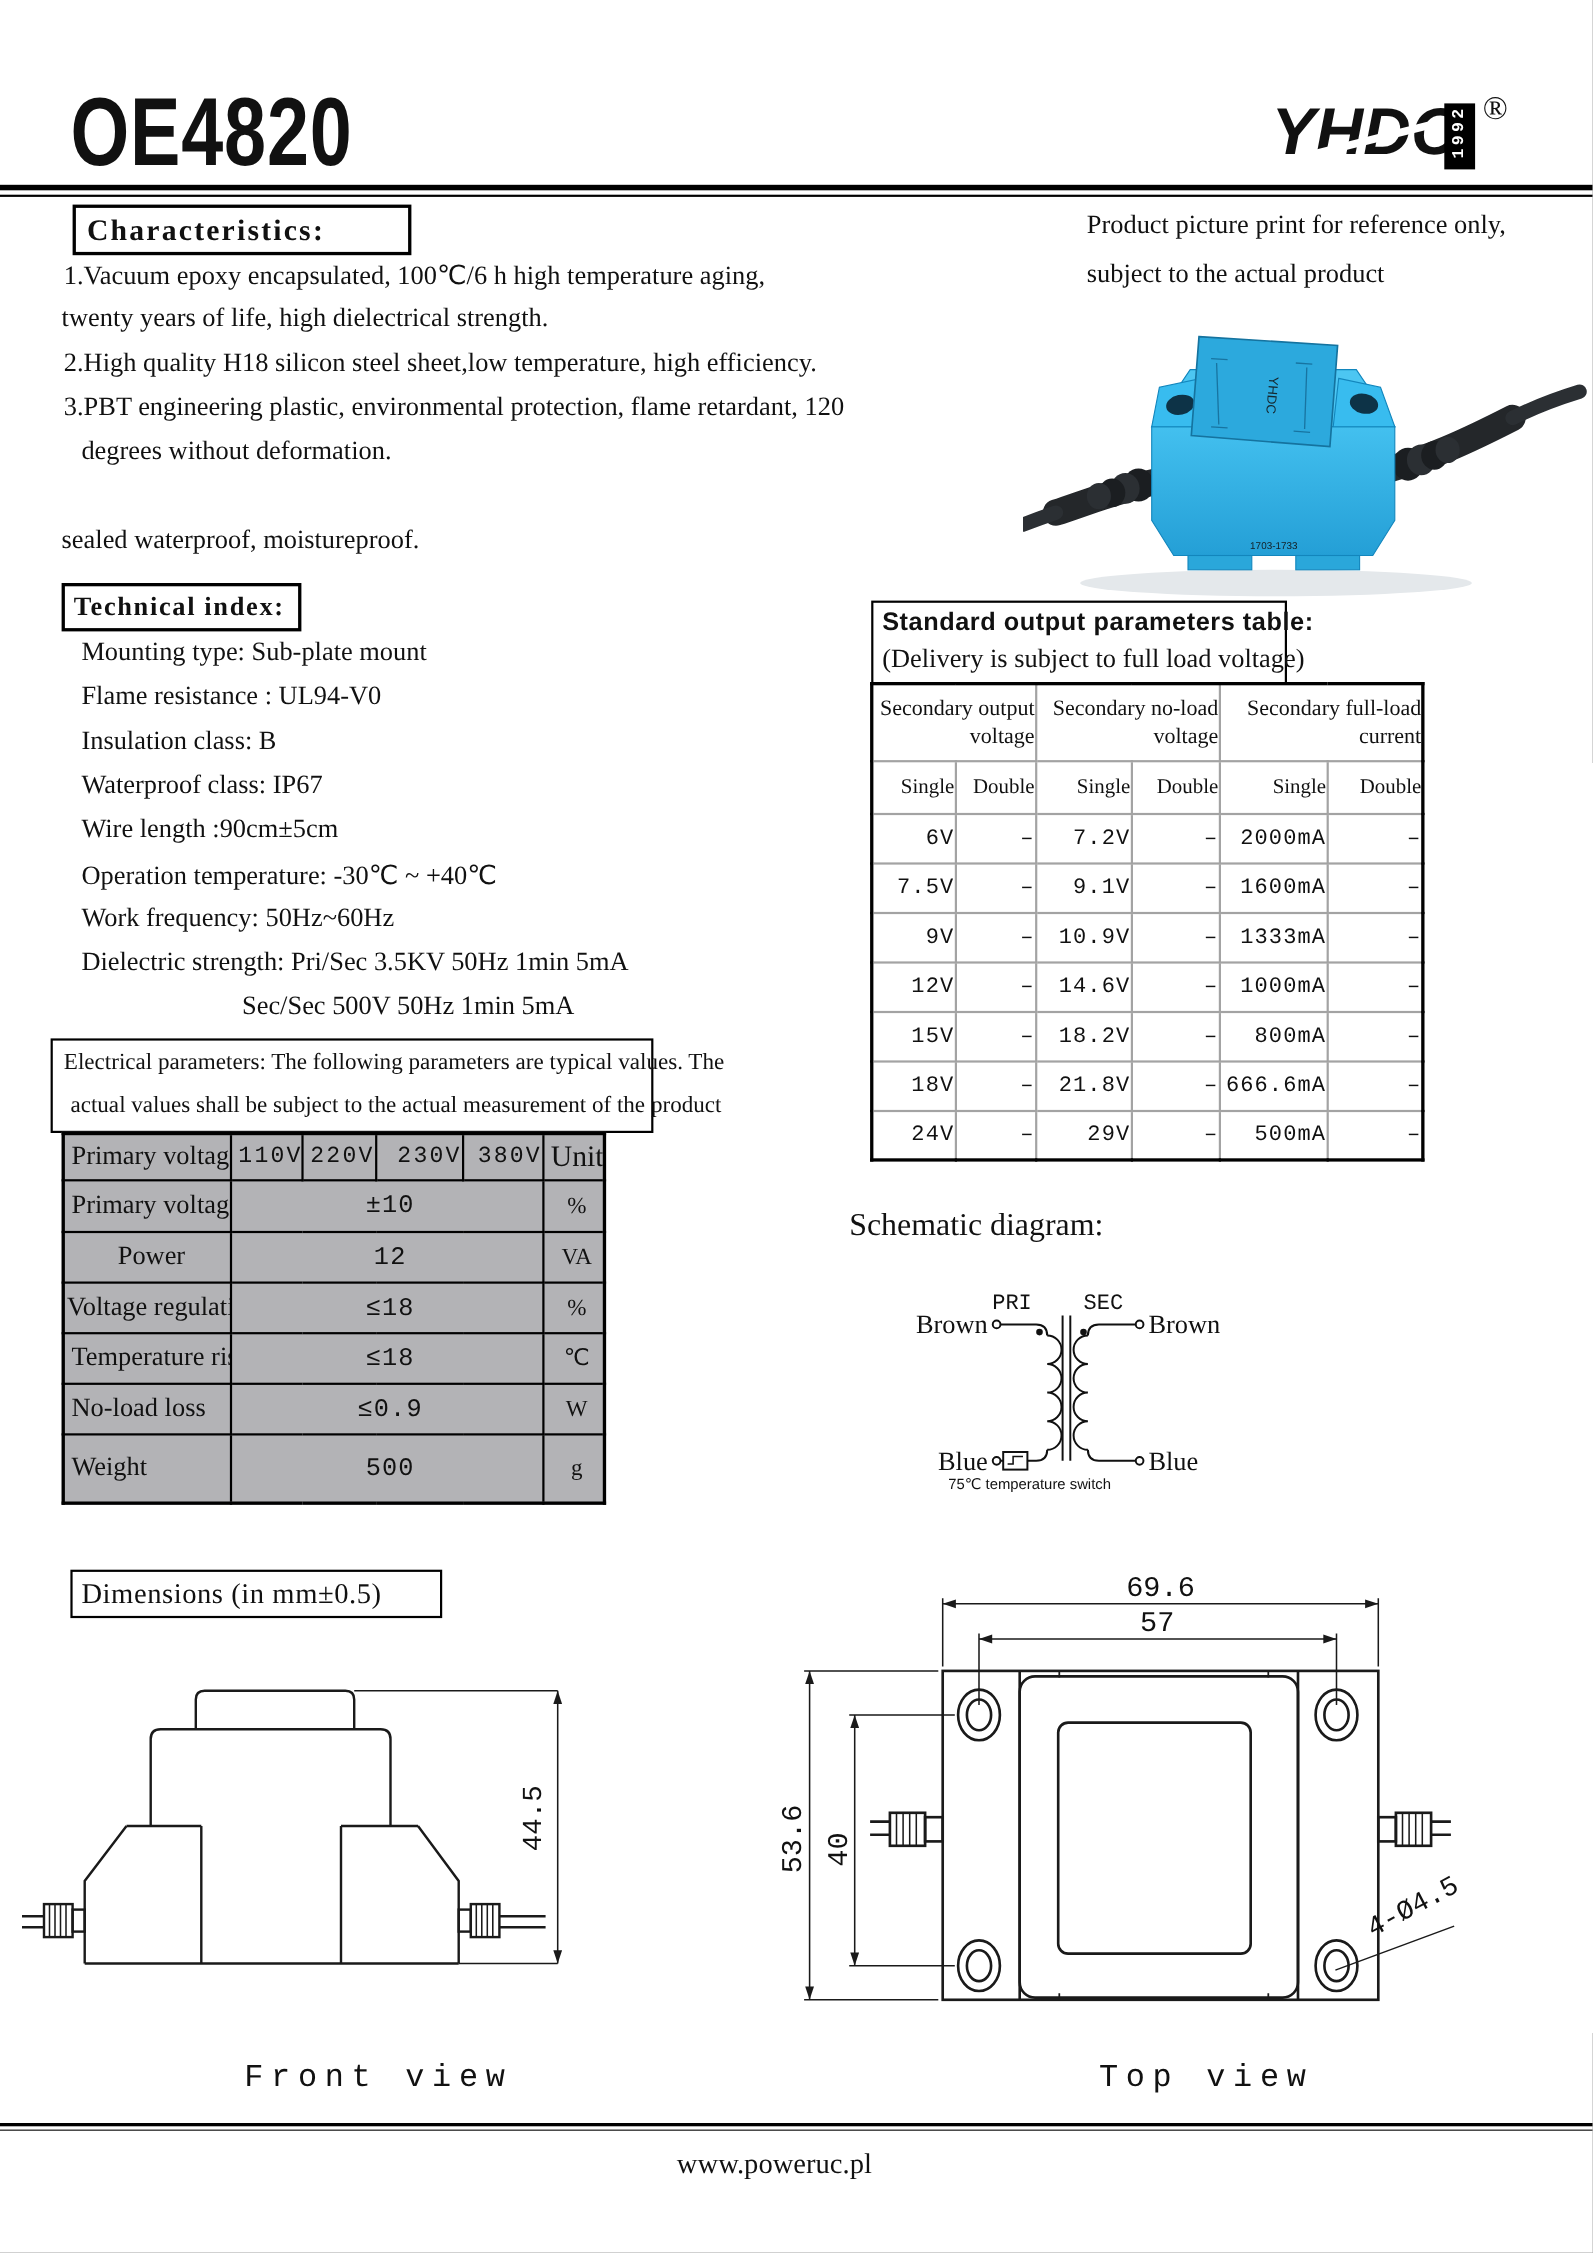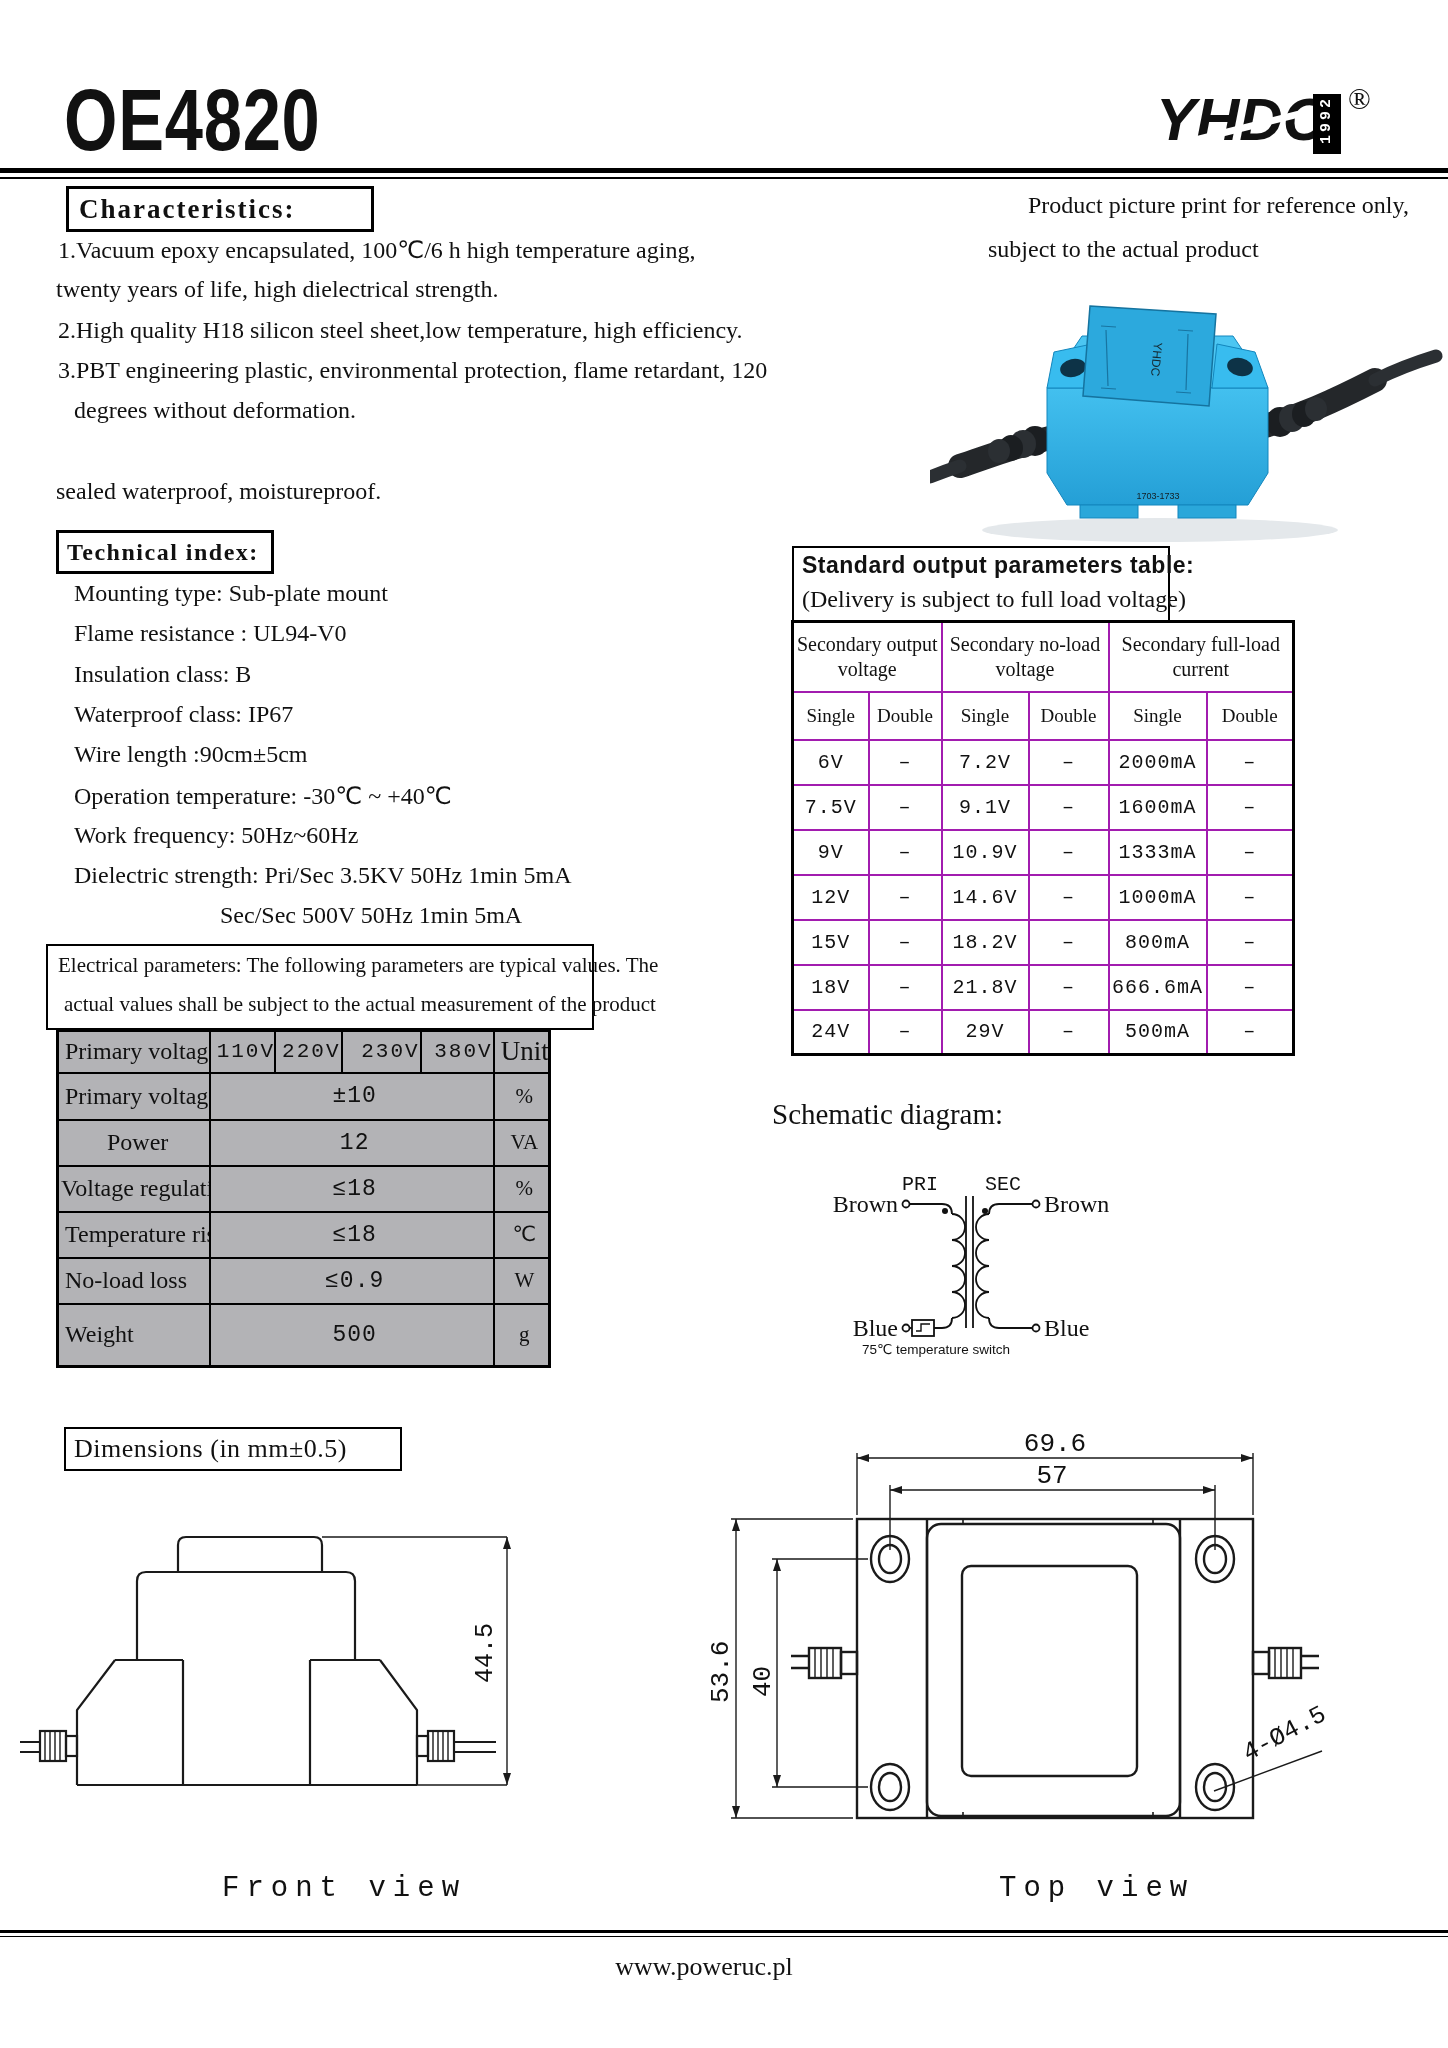--- a/index.html
+++ b/index.html
@@ -10,21 +10,21 @@
   .mono{font-family:"Liberation Mono","DejaVu Sans Mono",monospace;}
   .sans{font-family:"Liberation Sans","DejaVu Sans",sans-serif;}
   .nowrap{white-space:nowrap;}
   .rule{position:absolute;left:0;right:0;background:#000;}
   .boxhead{position:absolute;border:3px solid #000;background:#fff;font-weight:bold;
            letter-spacing:2px;white-space:nowrap;}
   .charline{position:absolute;font-size:24px;white-space:nowrap;}
   .techline{position:absolute;font-size:24px;white-space:nowrap;}
   
   table.out{border-collapse:collapse;table-layout:fixed;}
-  table.out td{border:2px solid #a21caf;text-align:center;vertical-align:middle;padding:0;overflow:hidden;}
+  table.out td{border:2px solid #a3a3a3;text-align:right;vertical-align:middle;padding:0;overflow:hidden;}
   table.out{border:3px solid #000;}
   td.grp{font-size:20px;line-height:1.25;font-family:"Liberation Serif","DejaVu Sans",serif;}
   td.sub{font-size:19px;font-family:"Liberation Serif","DejaVu Sans",serif;}
   td.val{font-size:20px;letter-spacing:1px;font-family:"Liberation Mono","DejaVu Sans Mono",monospace;}
   
   table.elec{border-collapse:collapse;table-layout:fixed;border:3px solid #000;background:#b3b3b6;}
   table.elec td{border:2.5px solid #000;vertical-align:middle;padding:0 0 0 6px;overflow:hidden;}
   td.elabel{font-size:24px;font-family:"Liberation Serif","DejaVu Sans",serif;white-space:nowrap;}
   td.ehead{font-size:21px;letter-spacing:2px;text-align:right;padding:0;
            font-family:"Liberation Mono","DejaVu Sans Mono",monospace;}
@@ -48,21 +48,21 @@
       <span class="abs mono" style="left:5px;top:2px;color:#fff;font-size:15px;font-weight:bold;letter-spacing:3px;writing-mode:vertical-rl;transform:rotate(180deg);">1992</span>
     </span>
     <span class="abs serif" style="left:192px;top:-6px;font-size:30px;">®</span>
   </div>
 
   <div class="rule" style="top:168px;height:5px;"></div>
   <div class="rule" style="top:177px;height:2px;"></div>
 
   <div class="boxhead" style="left:66px;top:186px;width:292px;height:40px;line-height:40px;font-size:27px;padding-left:10px;">Characteristics:</div>
 
-  <div class="abs serif nowrap" style="left:988px;top:192px;font-size:24px;margin-left:40px;">Product picture print for reference only,</div>
+  <div class="abs serif nowrap" style="left:988px;top:192px;font-size:24px;">Product picture print for reference only,</div>
   <div class="abs serif nowrap" style="left:988px;top:236px;font-size:24px;">subject to the actual product</div>
 
   <div class="charline serif" style="left:58px;top:236px;">1.Vacuum epoxy encapsulated, 100℃/6 h high temperature aging,</div>
   <div class="charline serif" style="left:56px;top:276px;">twenty years of life, high dielectrical strength.</div>
   <div class="charline serif" style="left:58px;top:317px;">2.High quality H18 silicon steel sheet,low temperature, high efficiency.</div>
   <div class="charline serif" style="left:58px;top:357px;">3.PBT engineering plastic, environmental protection, flame retardant, 120</div>
   <div class="charline serif" style="left:74px;top:397px;">degrees without deformation.</div>
   <div class="charline serif" style="left:56px;top:478px;">sealed waterproof, moistureproof.</div>
 
   <svg class="abs" style="left:930px;top:268px;" width="520" height="290" viewBox="0 0 520 290">

